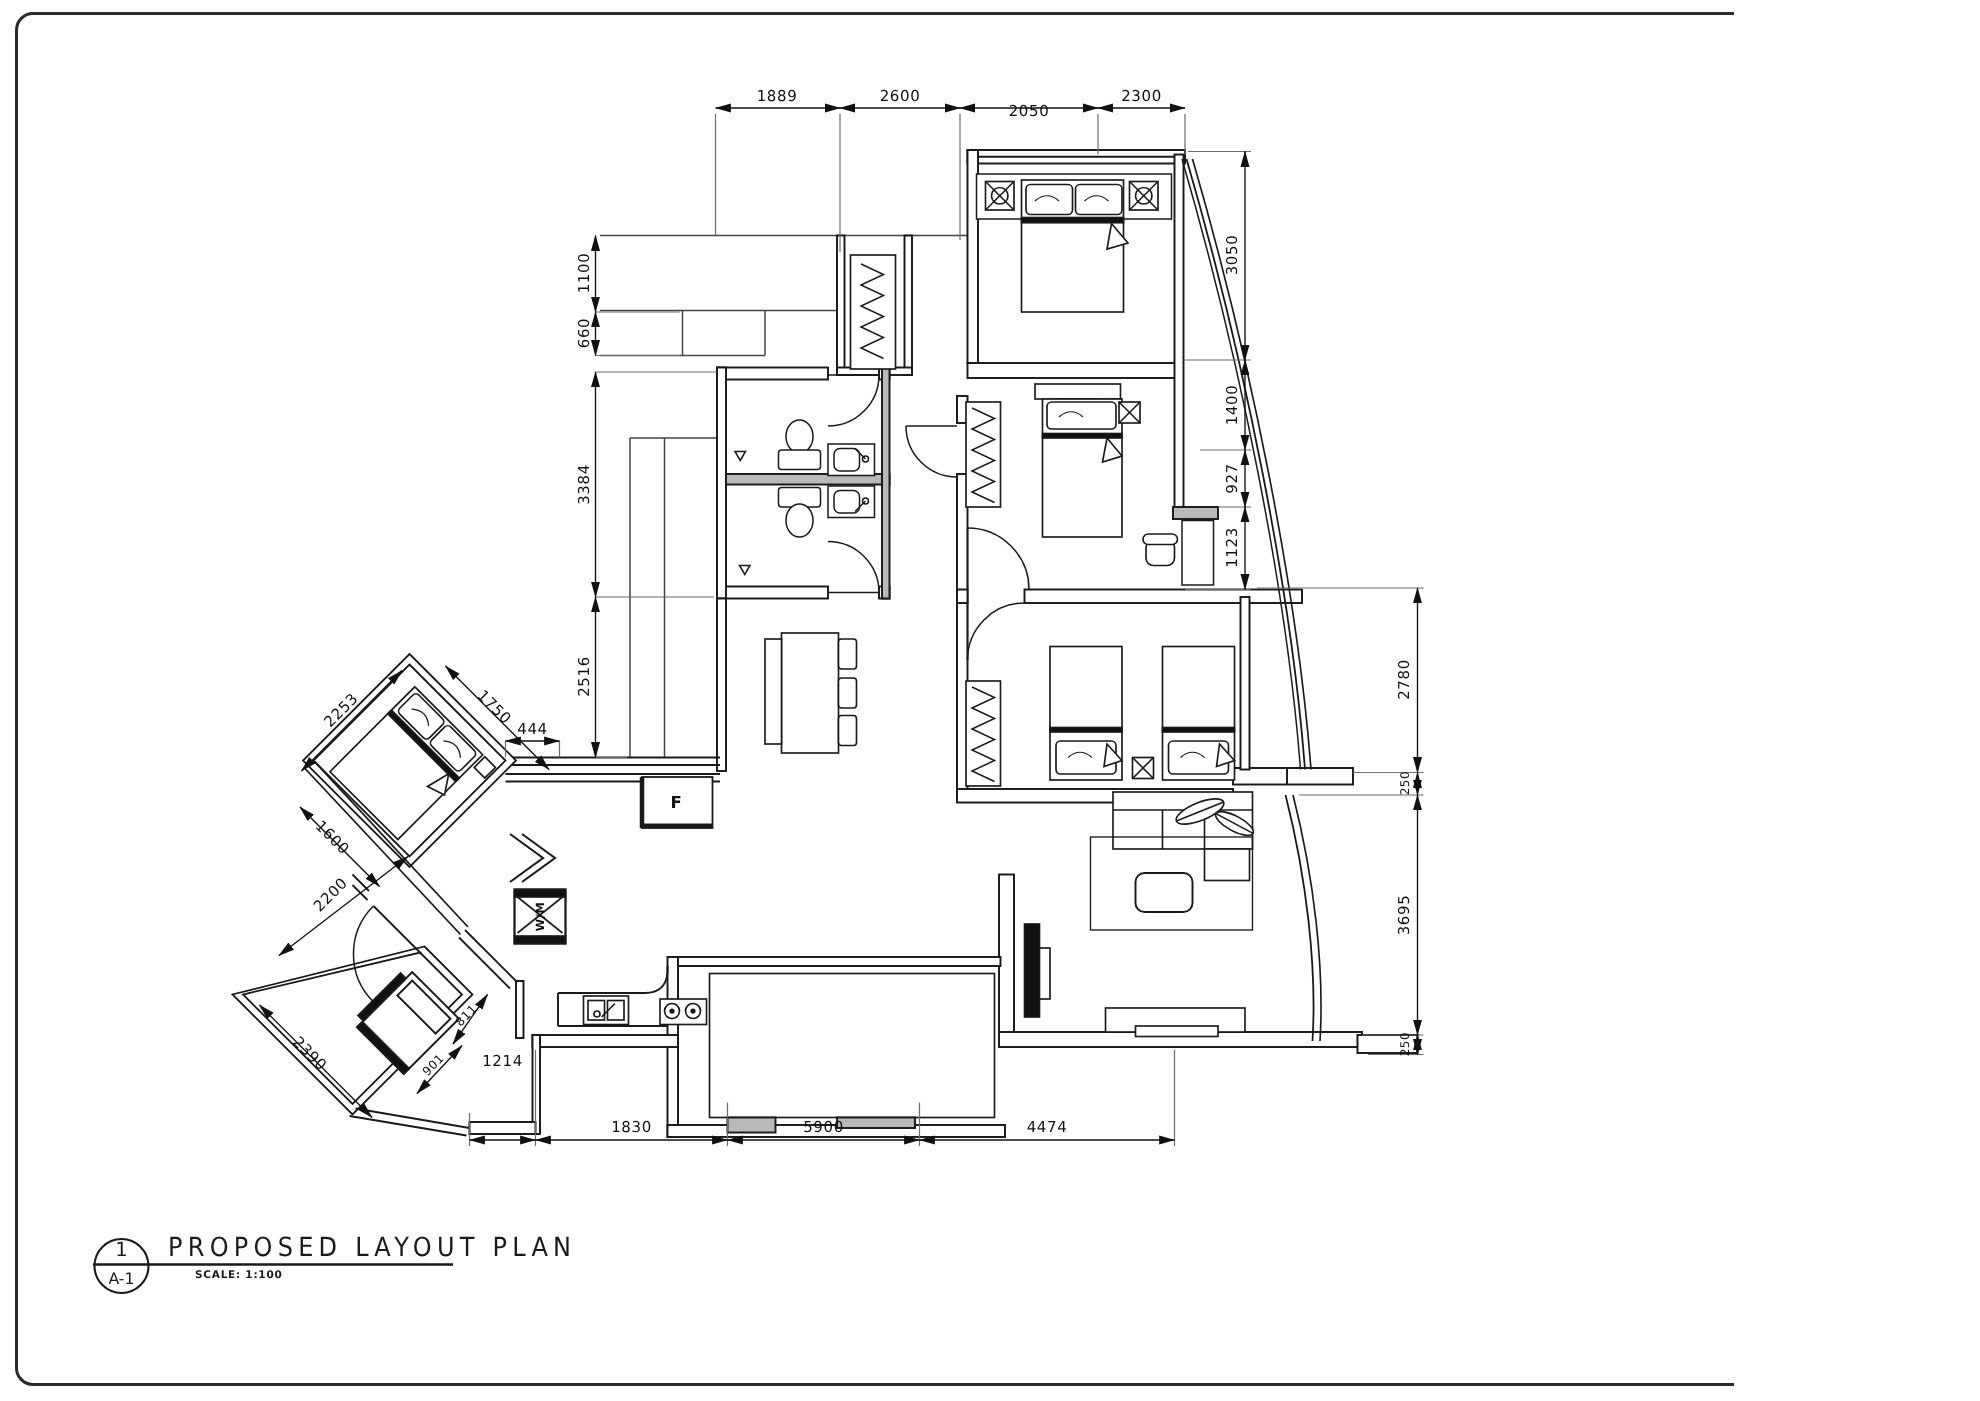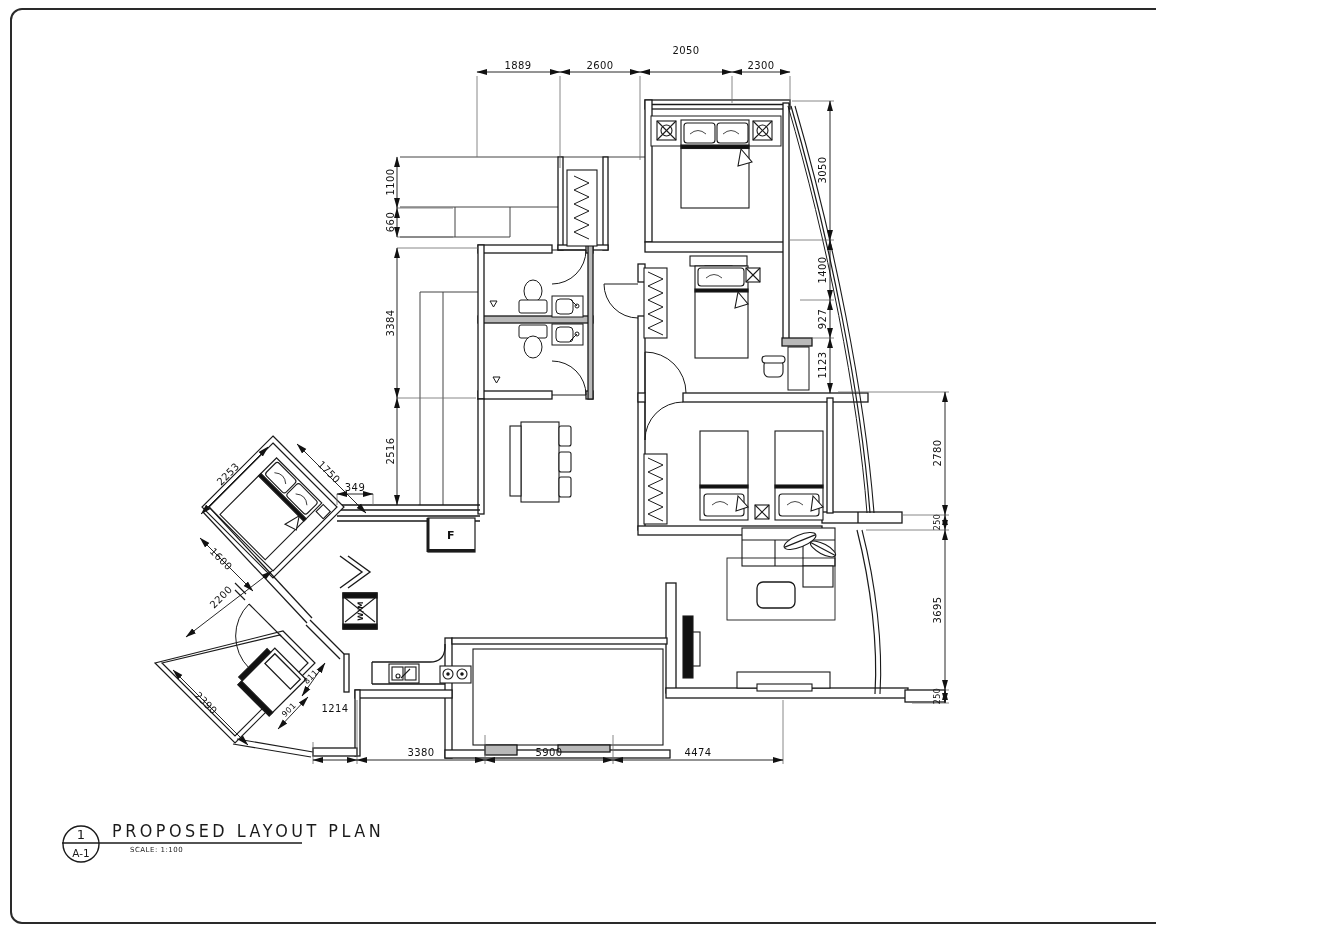--- a/index.html
+++ b/index.html
@@ -11,21 +11,21 @@
   .lbl{position:absolute;font-size:10px;color:#111;white-space:nowrap;
        transform:translate(-50%,-50%);letter-spacing:.4px;}
   .r90{transform:translate(-50%,-50%) rotate(-90deg);}
   .r45{transform:translate(-50%,-50%) rotate(45deg);}
   .rm45{transform:translate(-50%,-50%) rotate(-45deg);}
   .tiny{font-size:8px;}
   .wm{font-size:7.5px;font-weight:bold;transform:translate(-50%,-50%) rotate(-90deg);}
   .flabel{font-size:11px;font-weight:bold;}
   #titleblock .big{position:absolute;font-size:16px;letter-spacing:3.5px;color:#1a1a1a;
        transform:translate(0,-50%) scaleY(1.1);}
-  #titleblock .scale{position:absolute;font-size:7px;font-weight:normal;color:#1a1a1a;
+  #titleblock .scale{position:absolute;font-size:7px;font-weight:bold;color:#1a1a1a;
        transform:translate(0,-50%);letter-spacing:.5px;padding-left:17px;}
   #titleblock .c1{position:absolute;font-size:13px;color:#1a1a1a;transform:translate(-50%,-50%);}
   #titleblock .c2{position:absolute;font-size:10.5px;color:#1a1a1a;transform:translate(-50%,-50%);}
 </style>
 </head>
 <body>
 
 <div id="canvas">
   <div id="frame"></div>
 
@@ -352,46 +352,46 @@
 
     <g stroke="#1a1a1a" fill="none">
       <circle cx="81" cy="844" r="18" stroke-width="1.4"></circle>
       <line x1="62" y1="843" x2="302" y2="843" stroke-width="1.6"></line>
     </g>
   </svg>
 
   <div>
     <span class="lbl" style="left:518px;top:65px">1889</span>
     <span class="lbl" style="left:600px;top:65px">2600</span>
-    <span class="lbl" style="left:686px;top:50px">2050</span>
+    <span class="lbl" style="left:686px;top:75px">2050</span>
     <span class="lbl" style="left:761px;top:65px">2300</span>
 
     <span class="lbl r90" style="left:390px;top:182px">1100</span>
     <span class="lbl r90" style="left:390px;top:222px">660</span>
     <span class="lbl r90" style="left:390px;top:323px">3384</span>
     <span class="lbl r90" style="left:390px;top:451px">2516</span>
 
     <span class="lbl r90" style="left:822px;top:170px">3050</span>
     <span class="lbl r90" style="left:822px;top:270px">1400</span>
     <span class="lbl r90" style="left:822px;top:319px">927</span>
     <span class="lbl r90" style="left:822px;top:365px">1123</span>
 
     <span class="lbl r90" style="left:937px;top:453px">2780</span>
     <span class="lbl r90 tiny" style="left:937px;top:522px">250</span>
     <span class="lbl r90" style="left:937px;top:610px">3695</span>
     <span class="lbl r90 tiny" style="left:937px;top:696px">250</span>
 
     <span class="lbl" style="left:335px;top:708px">1214</span>
-    <span class="lbl" style="left:421px;top:752px">3380</span>
+    <span class="lbl" style="left:421px;top:752px">1830</span>
     <span class="lbl" style="left:549px;top:752px">5900</span>
     <span class="lbl" style="left:698px;top:752px">4474</span>
 
     <span class="lbl rm45" style="left:228px;top:474px">2253</span>
     <span class="lbl r45" style="left:329px;top:472px">1750</span>
-    <span class="lbl" style="left:355px;top:487px">349</span>
+    <span class="lbl" style="left:355px;top:487px">444</span>
     <span class="lbl r45" style="left:221px;top:559px">1600</span>
     <span class="lbl rm45" style="left:221px;top:597px">2200</span>
     <span class="lbl r45" style="left:206px;top:703px">2390</span>
     <span class="lbl rm45 tiny" style="left:289px;top:710px">901</span>
     <span class="lbl rm45 tiny" style="left:311px;top:677px">811</span>
 
     <span class="lbl flabel" style="left:451px;top:535px">F</span>
     <span class="lbl wm" style="left:360px;top:611px">W/M</span>
   </div>
 

